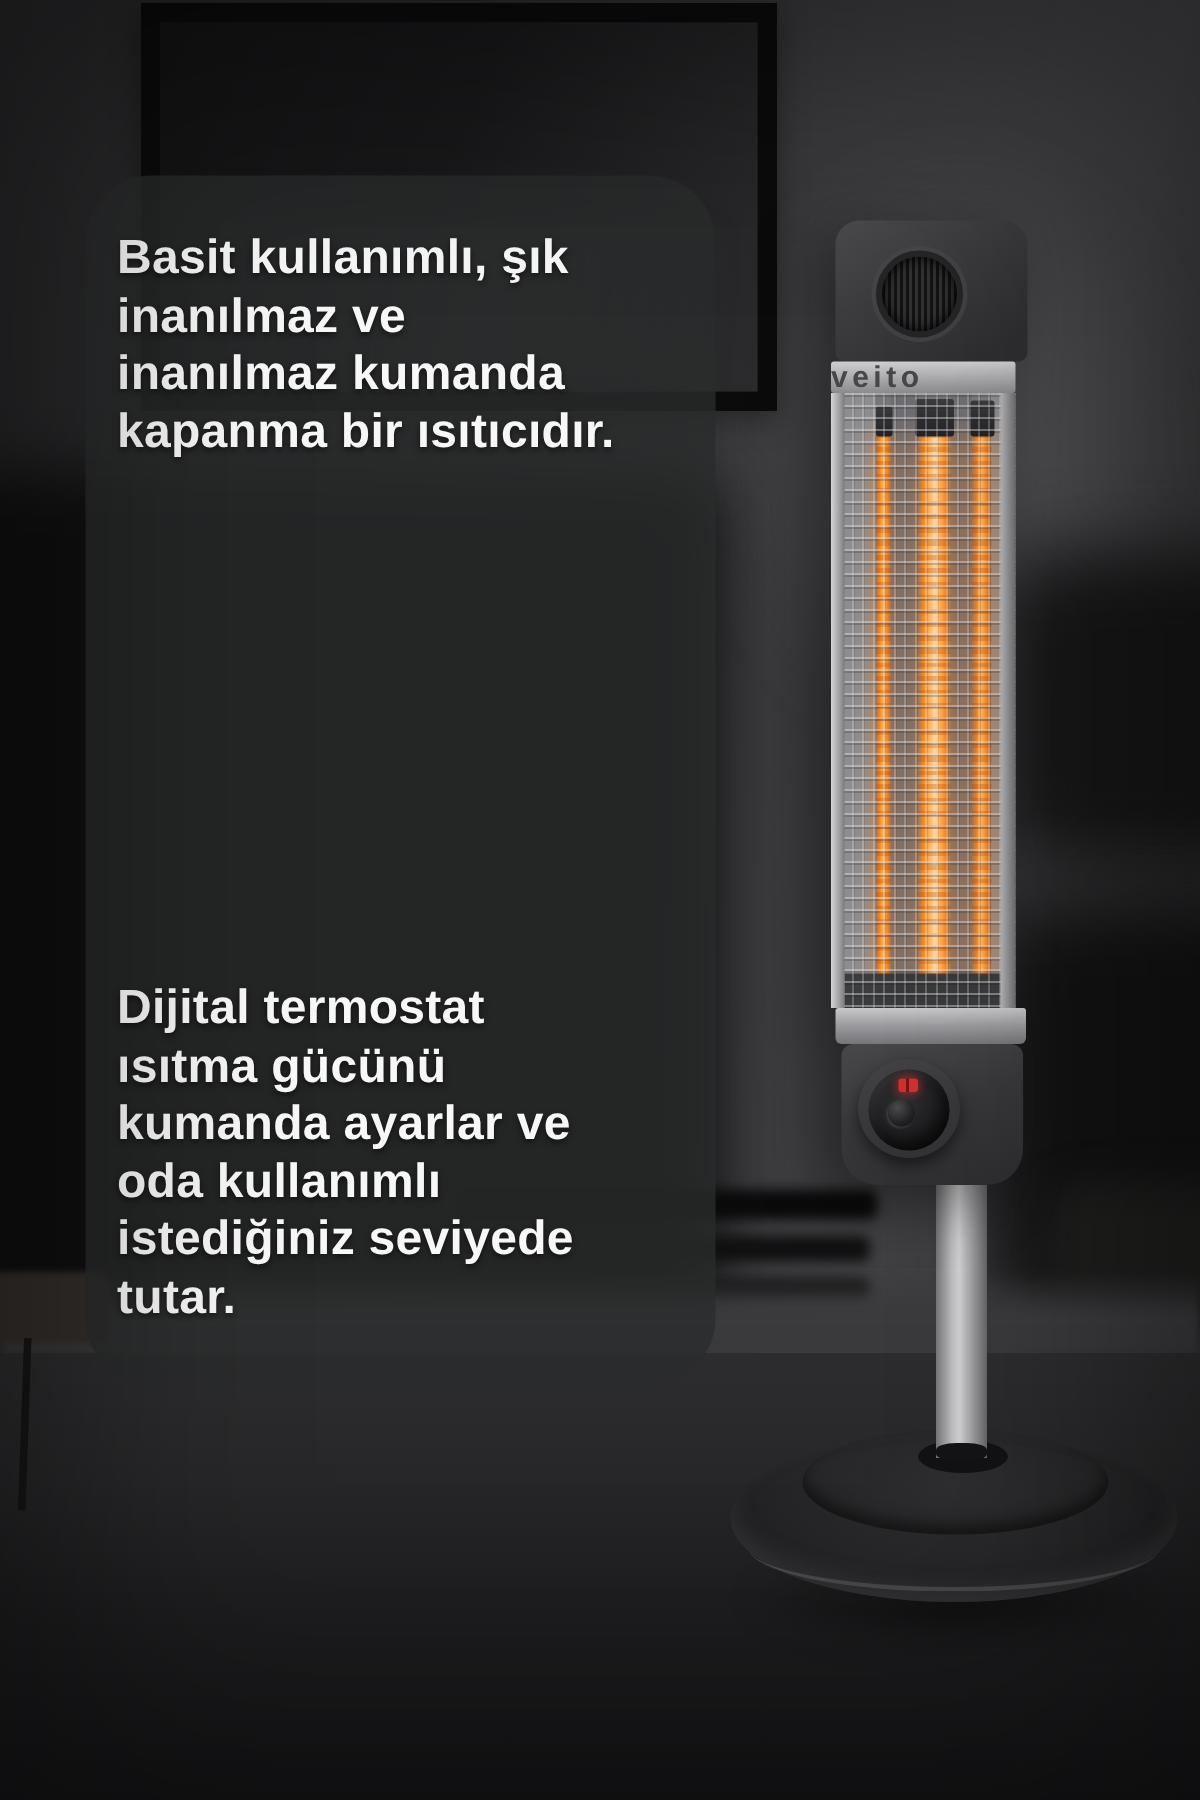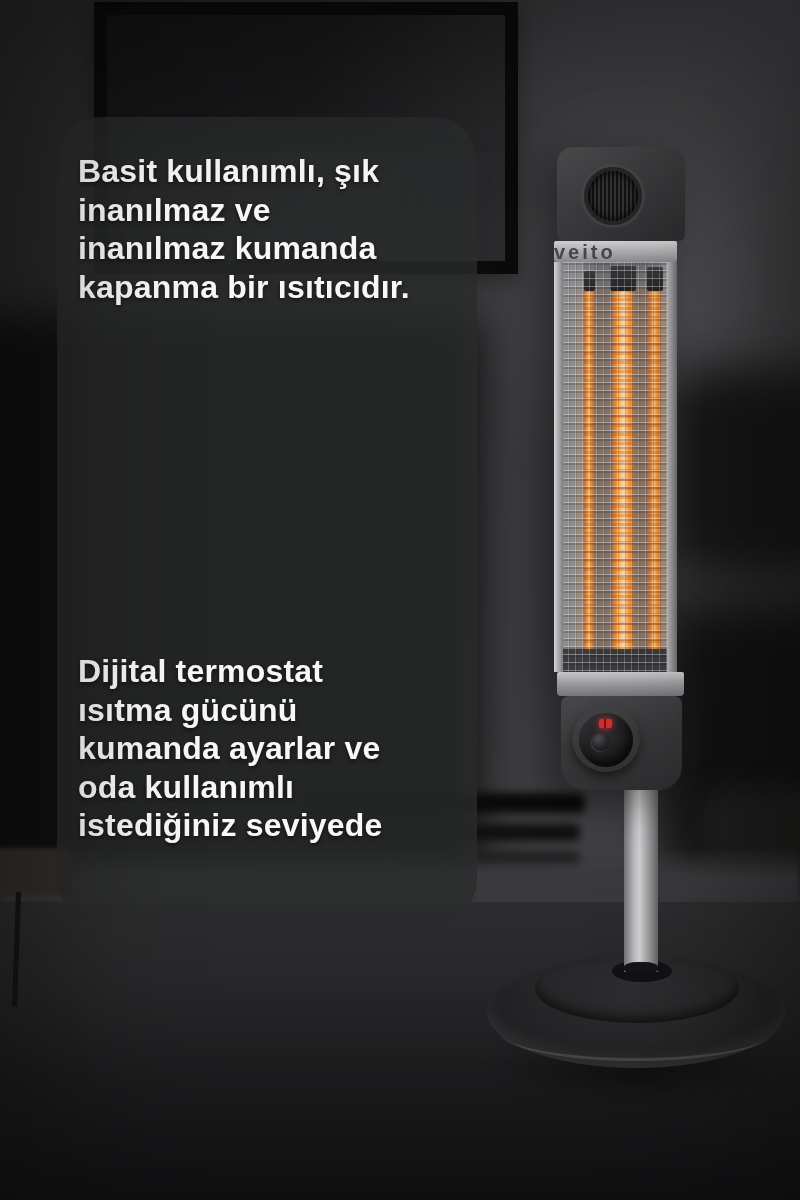--- a/index.html
+++ b/index.html
@@ -174,16 +174,17 @@
     <div>inanılmaz ve</div>
     <div>inanılmaz kumanda</div>
     <div>kapanma bir ısıtıcıdır.</div>
   </div>
   <div class="abs para p3">
     <div>Dijital termostat</div>
     <div>ısıtma gücünü</div>
     <div>kumanda ayarlar ve</div>
     <div>oda kullanımlı</div>
     <div>istediğiniz seviyede</div>
+    <div>tutar.</div>
   </div>
 
   <div class="abs vignette"></div>
 </div>
 
 </body></html>

